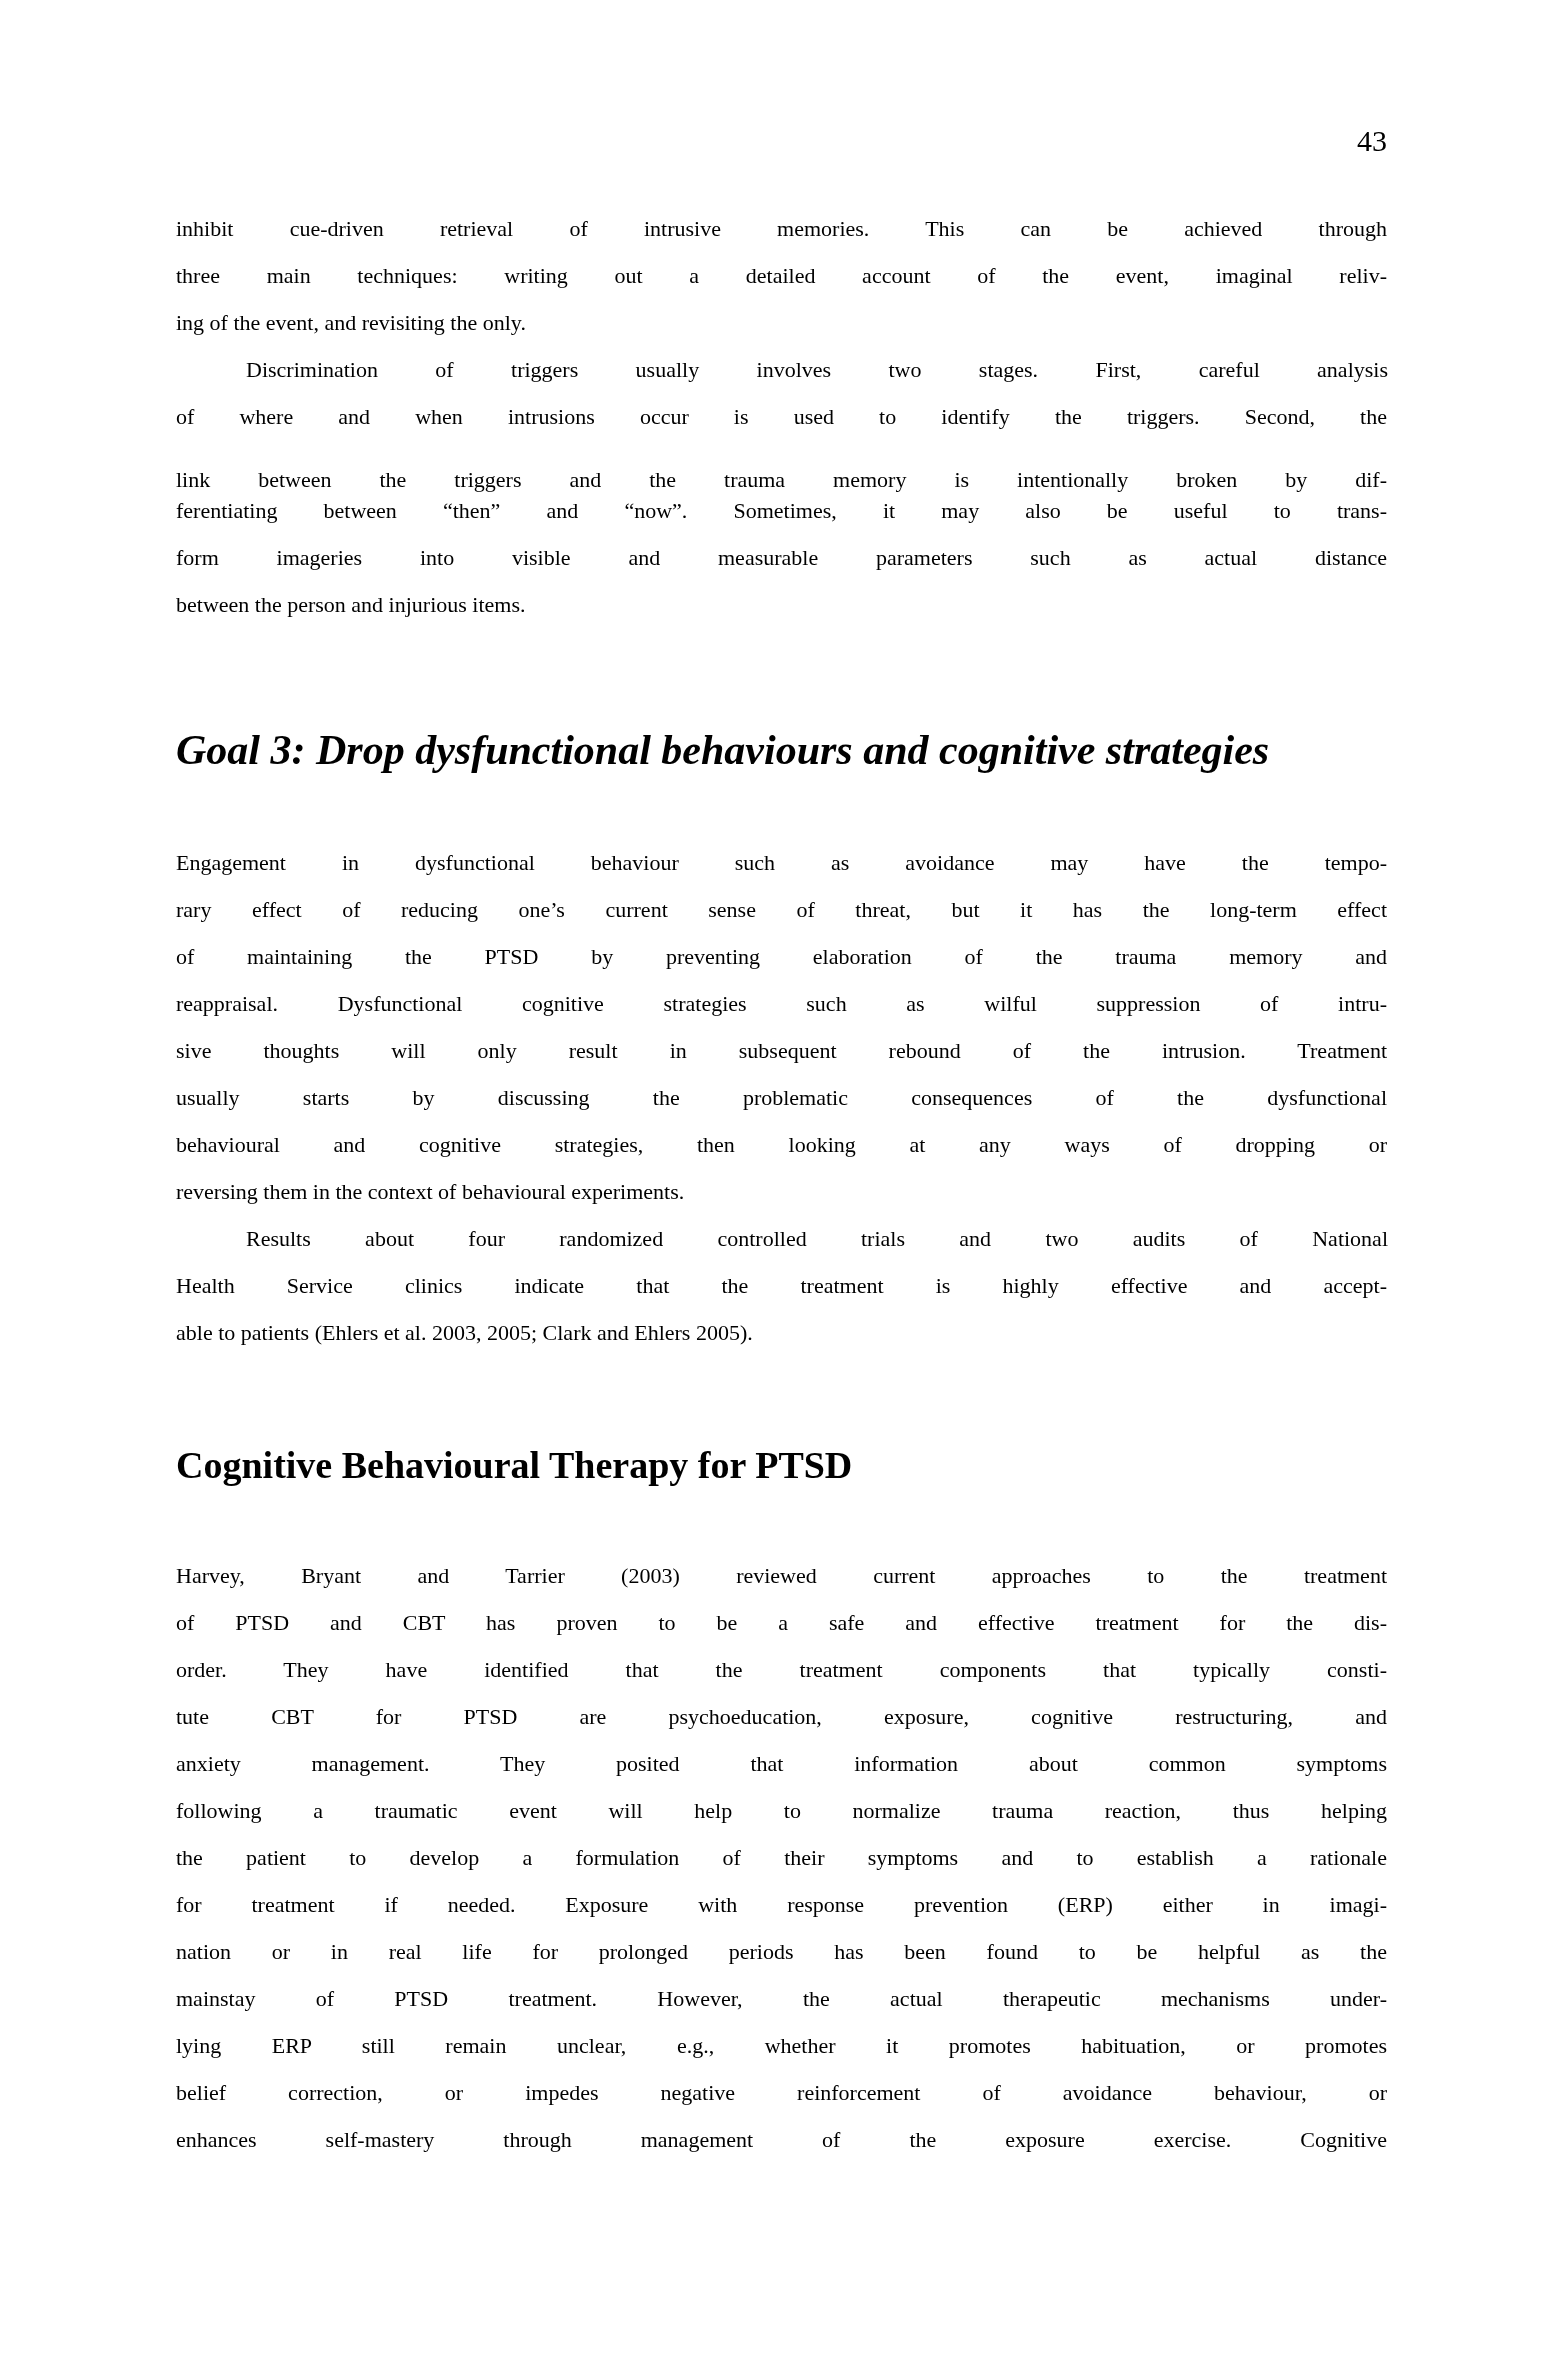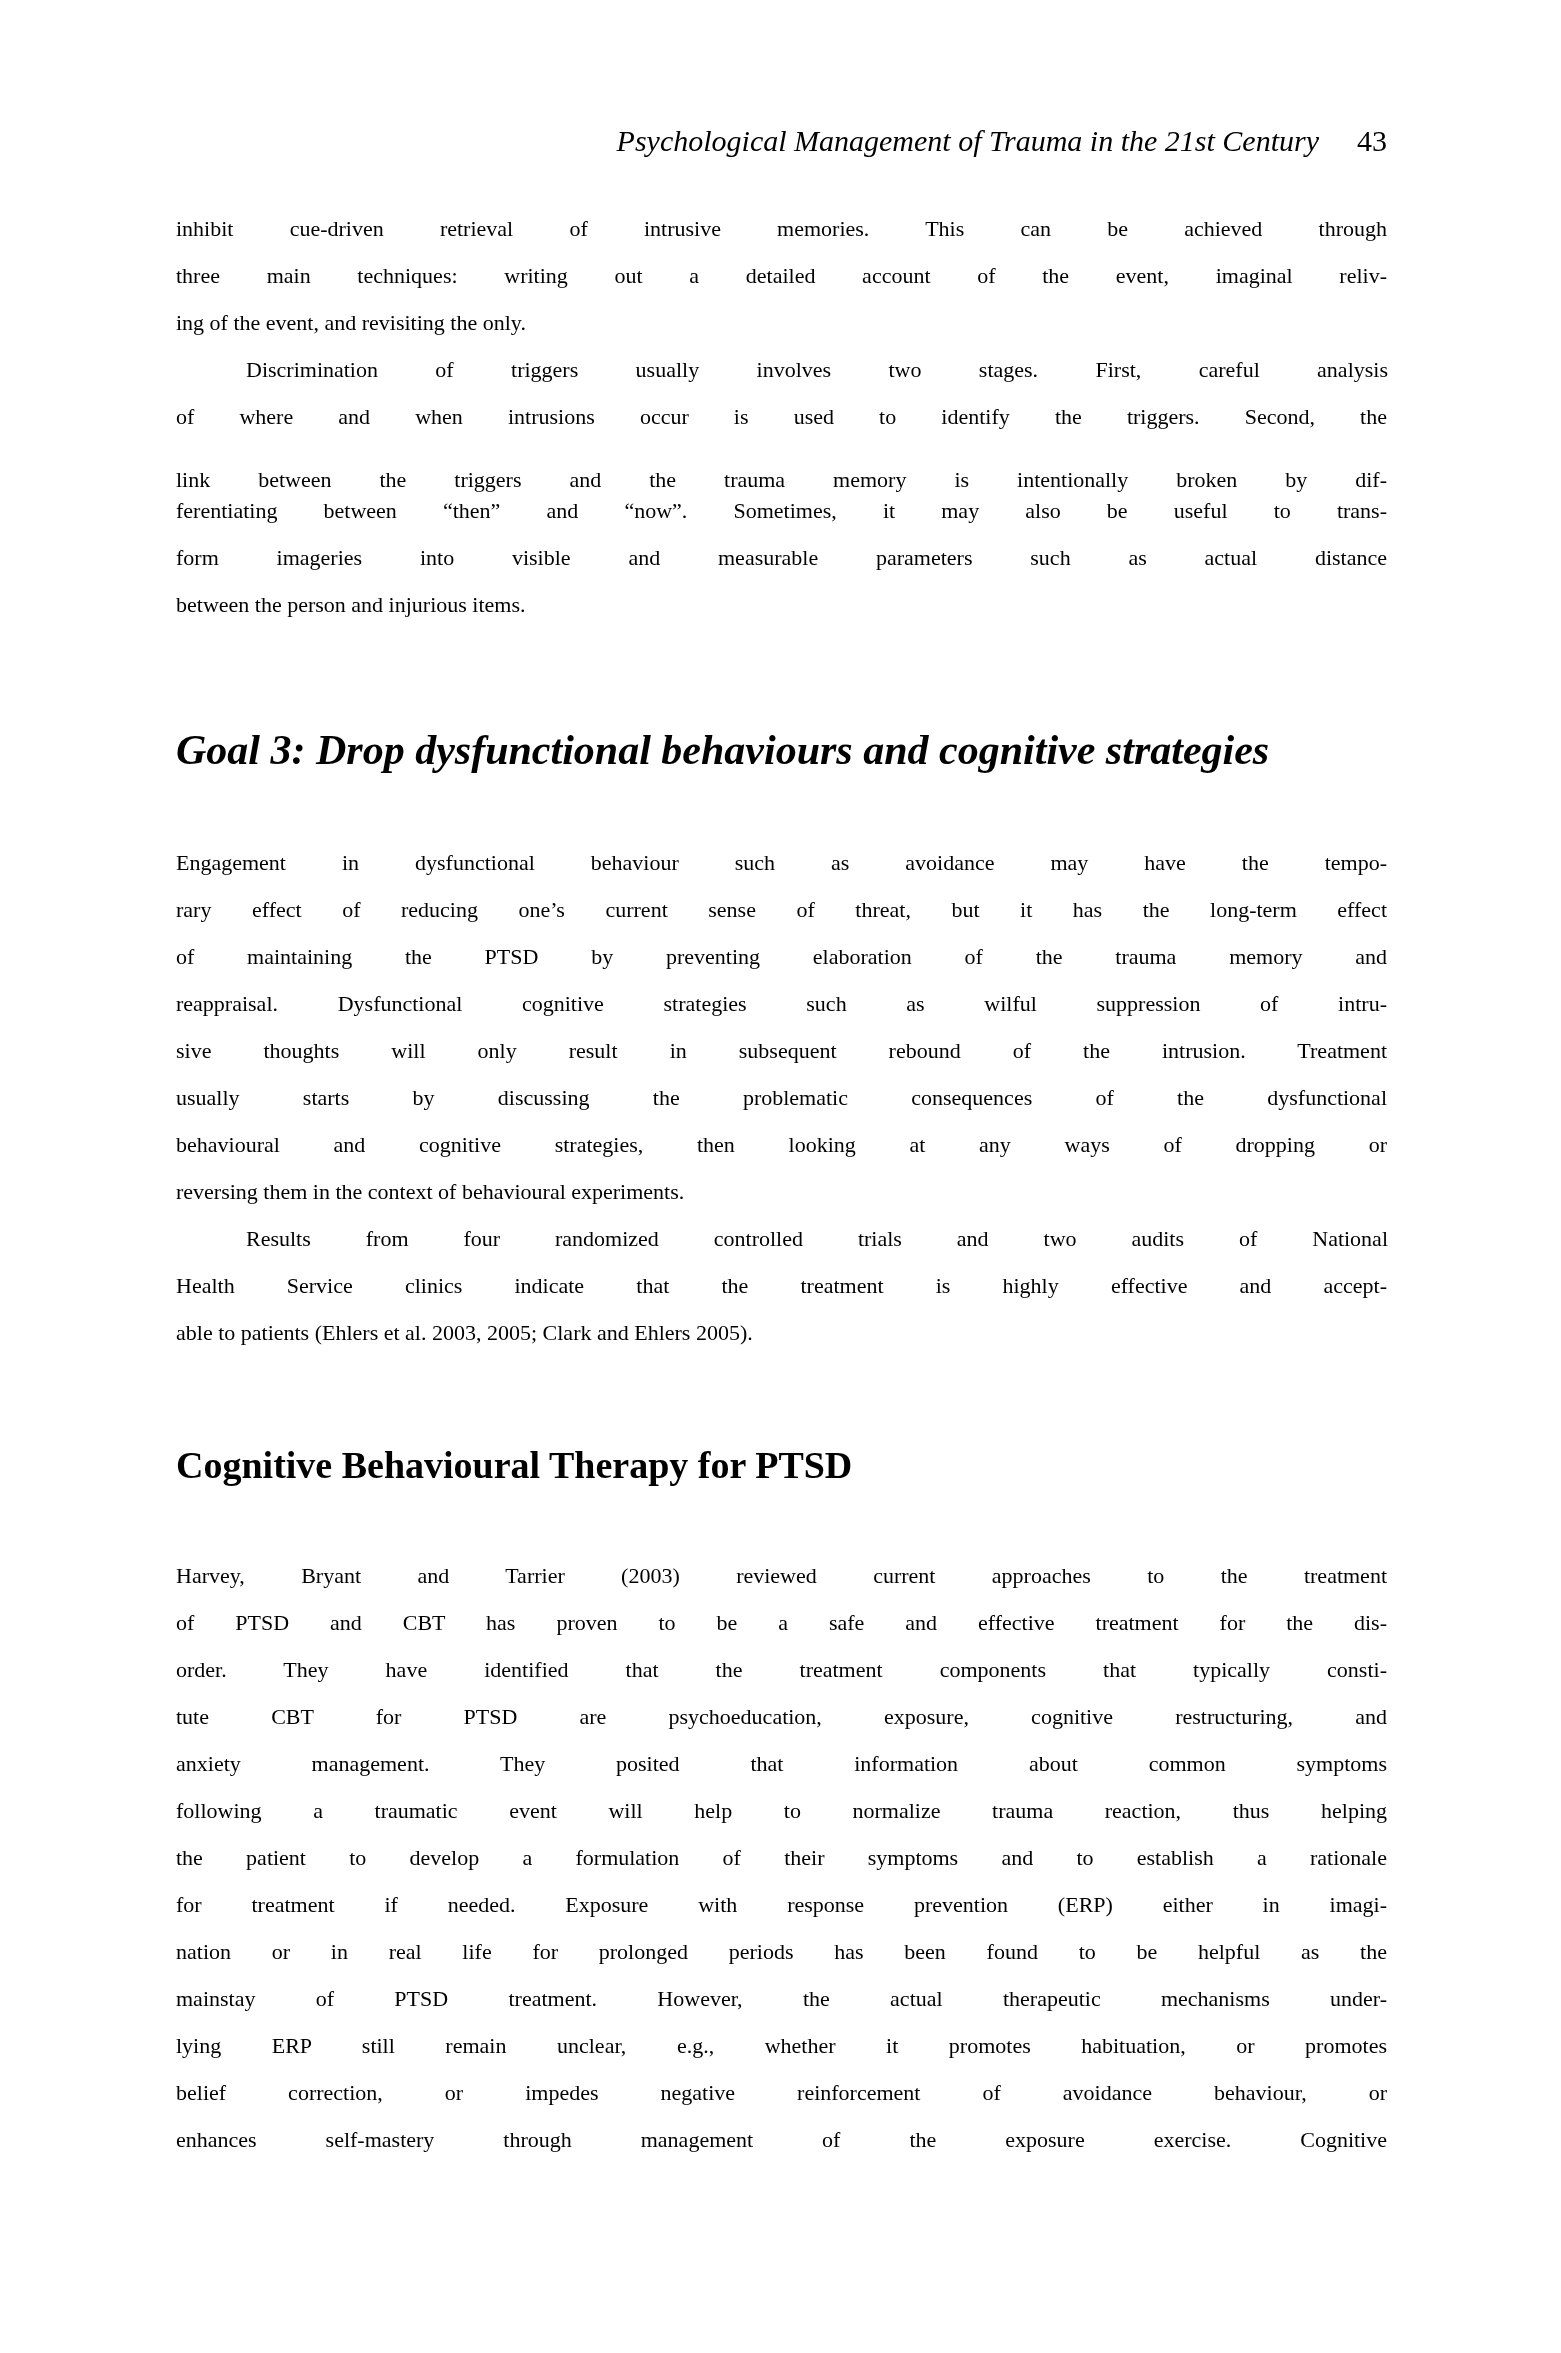--- a/index.html
+++ b/index.html
@@ -77,21 +77,20 @@
       white-space: nowrap;
       text-align: center;
     }
   </style>
 </head>
 <body>
 
 <div class="page">
 
   <div class="running-header">
-    <span class="running-title">Psychological Management of Trauma in the 21st Century</span>
     <span class="page-number">43</span>
   </div>
 
   <div>
     <div class="text-line" style="top:205px">inhibit cue-driven retrieval of intrusive memories. This can be achieved through</div>
     <div class="text-line" style="top:252px">three main techniques: writing out a detailed account of the event, imaginal reliv-</div>
     <div class="text-line last" style="top:299px">ing of the event, and revisiting the only.</div>
   </div>
 
   <div>
@@ -110,21 +109,21 @@
     <div class="text-line" style="top:886px">rary effect of reducing one’s current sense of threat, but it has the long-term effect</div>
     <div class="text-line" style="top:933px">of maintaining the PTSD by preventing elaboration of the trauma memory and</div>
     <div class="text-line" style="top:980px">reappraisal. Dysfunctional cognitive strategies such as wilful suppression of intru-</div>
     <div class="text-line" style="top:1027px">sive thoughts will only result in subsequent rebound of the intrusion. Treatment</div>
     <div class="text-line" style="top:1074px">usually starts by discussing the problematic consequences of the dysfunctional</div>
     <div class="text-line" style="top:1121px">behavioural and cognitive strategies, then looking at any ways of dropping or</div>
     <div class="text-line last" style="top:1168px">reversing them in the context of behavioural experiments.</div>
   </div>
 
   <div>
-    <div class="text-line indent" style="top:1215px">Results from four randomized controlled trials and two audits of National</div>
+    <div class="text-line indent" style="top:1215px">Results about four randomized controlled trials and two audits of National</div>
     <div class="text-line" style="top:1262px">Health Service clinics indicate that the treatment is highly effective and accept-</div>
     <div class="text-line last" style="top:1309px">able to patients (Ehlers et al. 2003, 2005; Clark and Ehlers 2005).</div>
   </div>
 
   <div class="section-heading" style="top:1441px">Cognitive Behavioural Therapy for PTSD</div>
 
   <div>
     <div class="text-line" style="top:1552px">Harvey, Bryant and Tarrier (2003) reviewed current approaches to the treatment</div>
     <div class="text-line" style="top:1599px">of PTSD and CBT has proven to be a safe and effective treatment for the dis-</div>
     <div class="text-line" style="top:1646px">order. They have identified that the treatment components that typically consti-</div>

